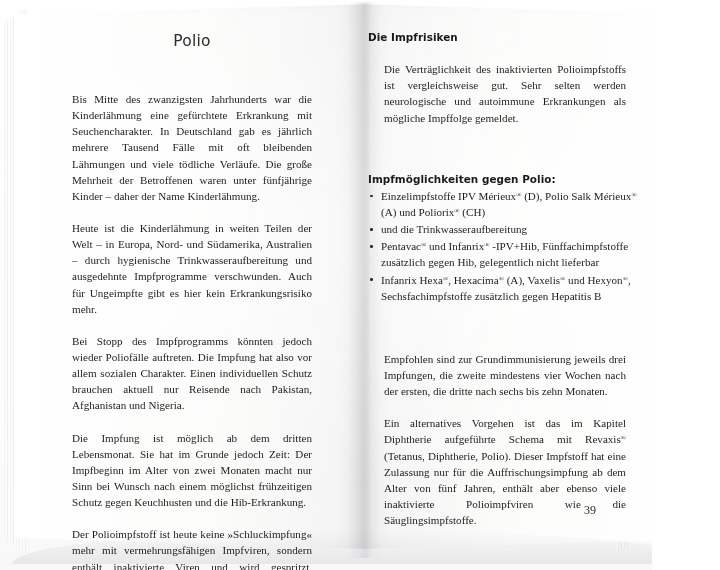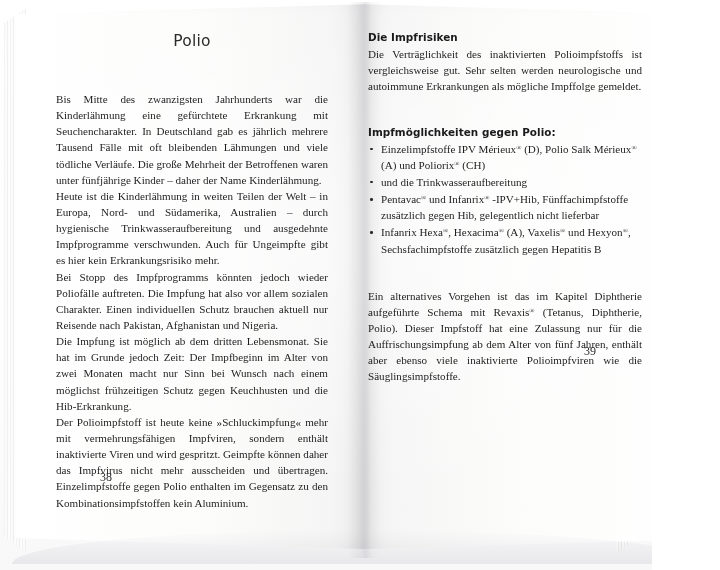--- a/index.html
+++ b/index.html
@@ -120,21 +120,21 @@
   .chapter-title {
     font-family: "DejaVu Sans", "Liberation Sans", sans-serif;
     font-size: 15.5px;
     font-weight: 400;
     color: #2b2b2b;
     text-align: center;
     letter-spacing: .2px;
     margin: 30px 0 0 0;
   }
   .body-block { font-size: 11.1px; line-height: 1.455; text-align: justify; }
-  .body-block p { margin: 0; text-indent: 0; hyphens: manual; }
+  .body-block p { margin: 16px; text-indent: 0; hyphens: manual; }
 
   .left-body  { margin-top: 41px; }
   .right-body { margin-top: 28px; }
 
   h2.sec {
     font-family: "DejaVu Sans", "Liberation Sans", sans-serif;
     font-size: 10.4px;
     font-weight: 700;
     color: #1a1a1a;
     margin: 0 0 1px 0;
@@ -248,20 +248,21 @@
             <span>Pentavac<sup class="reg">®</sup> und Infanrix<sup class="reg">®</sup> -IPV+Hib, Fünffachimpfstoffe zusätzlich gegen Hib, gelegentlich nicht lieferbar</span>
           </li>
           <li>
             <span class="bullet"></span>
             <span>Infanrix Hexa<sup class="reg">®</sup>, Hexacima<sup class="reg">®</sup> (A), Vaxelis<sup class="reg">®</sup> und Hexyon<sup class="reg">®</sup>, Sechsfachimpfstoffe zusätzlich gegen Hepatitis B</span>
           </li>
         </ul>
 
         <div class="gap-lg"></div>
 
+        <p>Empfohlen sind zur Grundimmunisierung jeweils drei Impfungen, die zweite mindestens vier Wochen nach der ersten, die dritte nach sechs bis zehn Monaten.</p>
         <p>Ein alternatives Vorgehen ist das im Kapitel Diphtherie aufgeführte Schema mit Revaxis<sup class="reg">®</sup> (Tetanus, Diphtherie, Polio). Dieser Impfstoff hat eine Zulassung nur für die Auffrischungsimpfung ab dem Alter von fünf Jahren, enthält aber ebenso viele inaktivierte Polioimpfviren wie die Säuglingsimpfstoffe.</p>
       </div>
 
       <div class="folio folio-right">39</div>
     </div>
 
   </div>
 </div>
 
 </body></html>

